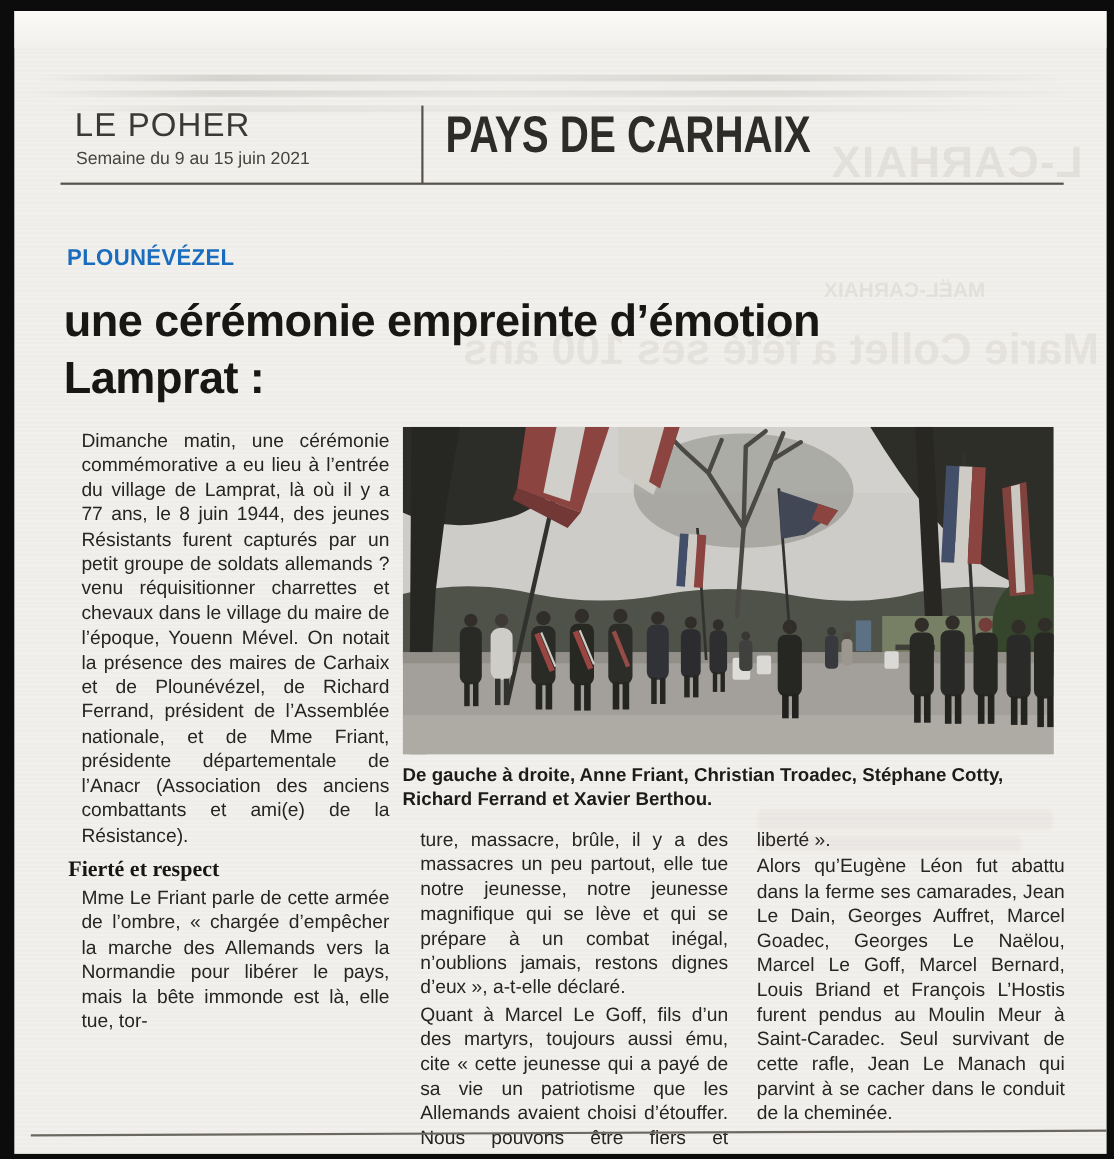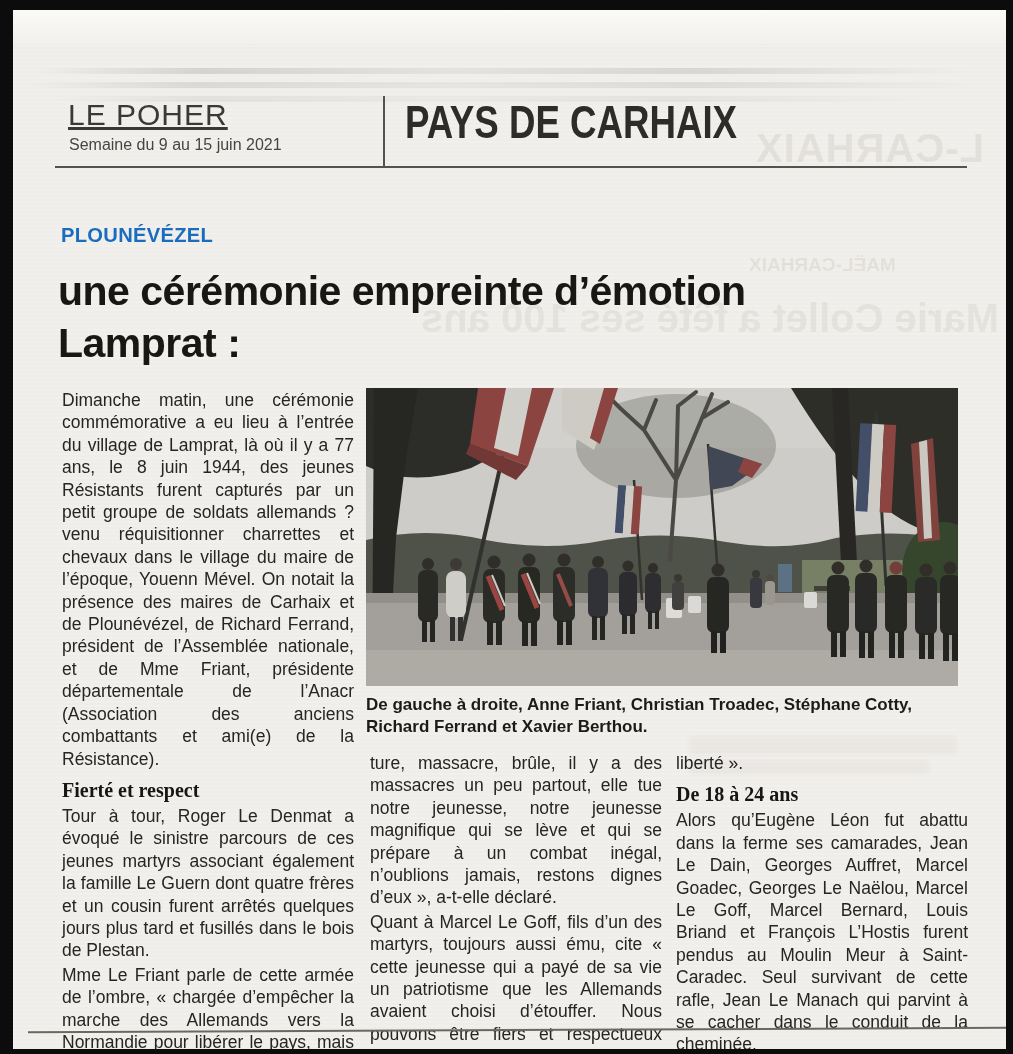--- a/index.html
+++ b/index.html
@@ -10,21 +10,21 @@
   .paper::before{content:"";position:absolute;inset:0;pointer-events:none;
     background:repeating-linear-gradient(0deg,rgba(0,0,0,0.012) 0 2px,rgba(255,255,255,0.012) 2px 4px);}
   .tear-band{position:absolute;left:0;top:0;width:100%;height:34px;
     background:linear-gradient(180deg,#fbfaf7 0%,#f6f4f0 60%,#f2f0ec 100%);}
   .smudge{position:absolute;height:6px;border-radius:3px;
     background:linear-gradient(90deg,rgba(90,88,82,0) 0%,rgba(90,88,82,0.18) 18%,rgba(90,88,82,0.08) 45%,rgba(90,88,82,0.16) 70%,rgba(90,88,82,0) 100%);}
   .ghost-blur{position:absolute;border-radius:4px;background:rgba(110,105,95,0.05);filter:blur(2px);}
 
   
   .masthead-title{position:absolute;left:55px;top:88px;font-size:30px;font-weight:400;
-    letter-spacing:1px;color:#3b3935;text-decoration:underline;}
+    letter-spacing:1px;color:#3b3935;}
   .masthead-dateline{position:absolute;left:56px;top:126px;font-size:16px;color:#474540;}
   .header-divider{position:absolute;left:370px;top:86px;width:2px;height:71px;background:#56534e;}
   .header-rule{position:absolute;left:42px;top:156px;width:912px;height:2px;background:#55524d;}
   .section-title{position:absolute;left:392px;top:84px;font-size:47px;font-weight:700;
     color:#2e2c29;transform:scaleX(0.78);transform-origin:left top;letter-spacing:0px;white-space:nowrap;}
 
   
   .bleed{position:absolute;color:#6e695e;transform:scaleX(-1);white-space:nowrap;font-weight:700;}
   .bleed-sec{left:742px;top:116px;font-size:40px;opacity:0.10;letter-spacing:1px;}
   .bleed-kicker{left:736px;top:244px;font-size:19px;opacity:0.10;}
@@ -32,21 +32,21 @@
 
   
   .kicker{position:absolute;left:48px;top:213px;font-size:21px;font-weight:700;color:#1a6dbe;
     letter-spacing:0.3px;transform:scaleX(0.96);transform-origin:left top;}
   .headline{position:absolute;left:45px;top:255px;width:900px;color:#181715;
     font-size:41px;line-height:52px;font-weight:700;letter-spacing:-0.5px;}
 
   
   .col{position:absolute;width:292px;color:#262522;font-size:17.5px;line-height:22.4px;
     text-align:justify;}
-  .col p{margin:0 0 2px 0;}
+  .col p{margin:0 0 2px 12px;}
   .col .subhead{font-size:20px;font-weight:700;color:#171614;margin:8px 0 3px 0;text-align:left;
     line-height:24px;font-family:Liberation Serif, serif;}
   .col1{left:49px;top:379px;}
   .col2{left:357px;top:742px;}
   .col3{left:663px;top:742px;}
 
   
   .photo{position:absolute;left:353px;top:378px;width:592px;height:298px;overflow:hidden;
     filter:saturate(0.8) contrast(0.95);}
   .photo svg{display:block;width:100%;height:100%;}
@@ -80,21 +80,20 @@
 
     <div class="kicker">PLOUNÉVÉZEL</div>
     <div class="headline">
       <div>une cérémonie empreinte d’émotion</div>
       <div>Lamprat :</div>
     </div>
 
     <div class="col col1">
       <p>Dimanche matin, une cérémonie commémorative a eu lieu à l’entrée du village de Lamprat, là où il y a 77 ans, le 8 juin 1944, des jeunes Résistants furent capturés par un petit groupe de soldats allemands ? venu réquisitionner charrettes et chevaux dans le village du maire de l’époque, Youenn Mével. On notait la présence des maires de Carhaix et de Plounévézel, de Richard Ferrand, président de l’Assemblée nationale, et de Mme Friant, présidente départementale de l’Anacr (Association des anciens combattants et ami(e) de la Résistance).</p>
       <div class="subhead">Fierté et respect</div>
-      <p>Tour à tour, Roger Le Denmat a évoqué le sinistre parcours de ces jeunes martyrs associant également la famille Le Guern dont quatre frères et un cousin furent arrêtés quelques jours plus tard et fusillés dans le bois de Plestan.</p>
       <p>Mme Le Friant parle de cette armée de l’ombre, « chargée d’empêcher la marche des Allemands vers la Normandie pour libérer le pays, mais la bête immonde est là, elle tue, tor-</p>
     </div>
 
     <div class="photo">
       <svg viewBox="0 0 592 298" preserveAspectRatio="none">
 
         <rect width="592" height="298" fill="#d7d5d0"></rect>
         <rect width="592" height="60" fill="#dddbd6"></rect>
 
         <path d="M0,152 Q60,138 120,152 Q180,164 240,152 Q300,142 360,154 Q420,164 470,150 Q530,140 592,152 L592,210 L0,210 Z" fill="#4a4e41"></path>
@@ -224,19 +223,18 @@
     </div>
     <div class="caption">De gauche à droite, Anne Friant, Christian Troadec, Stéphane Cotty, Richard Ferrand et Xavier Berthou.</div>
 
     <div class="col col2">
       <p>ture, massacre, brûle, il y a des massacres un peu partout, elle tue notre jeunesse, notre jeunesse magnifique qui se lève et qui se prépare à un combat inégal, n’oublions jamais, restons dignes d’eux », a-t-elle déclaré.</p>
       <p>Quant à Marcel Le Goff, fils d’un des martyrs, toujours aussi ému, cite « cette jeunesse qui a payé de sa vie un patriotisme que les Allemands avaient choisi d’étouffer. Nous pouvons être fiers et respectueux pour tous ceux qui ont œuvré pour notre</p>
     </div>
 
     <div class="col col3">
       <p>liberté ».</p>
-      <div class="subhead">De 18 à 24 ans</div>
       <p>Alors qu’Eugène Léon fut abattu dans la ferme ses camarades, Jean Le Dain, Georges Auffret, Marcel Goadec, Georges Le Naëlou, Marcel Le Goff, Marcel Bernard, Louis Briand et François L’Hostis furent pendus au Moulin Meur à Saint-Caradec. Seul survivant de cette rafle, Jean Le Manach qui parvint à se cacher dans le conduit de la cheminée.</p>
     </div>
 
     <div class="bottom-rule"></div>
   </div>
 </div>
 
 </body></html>

